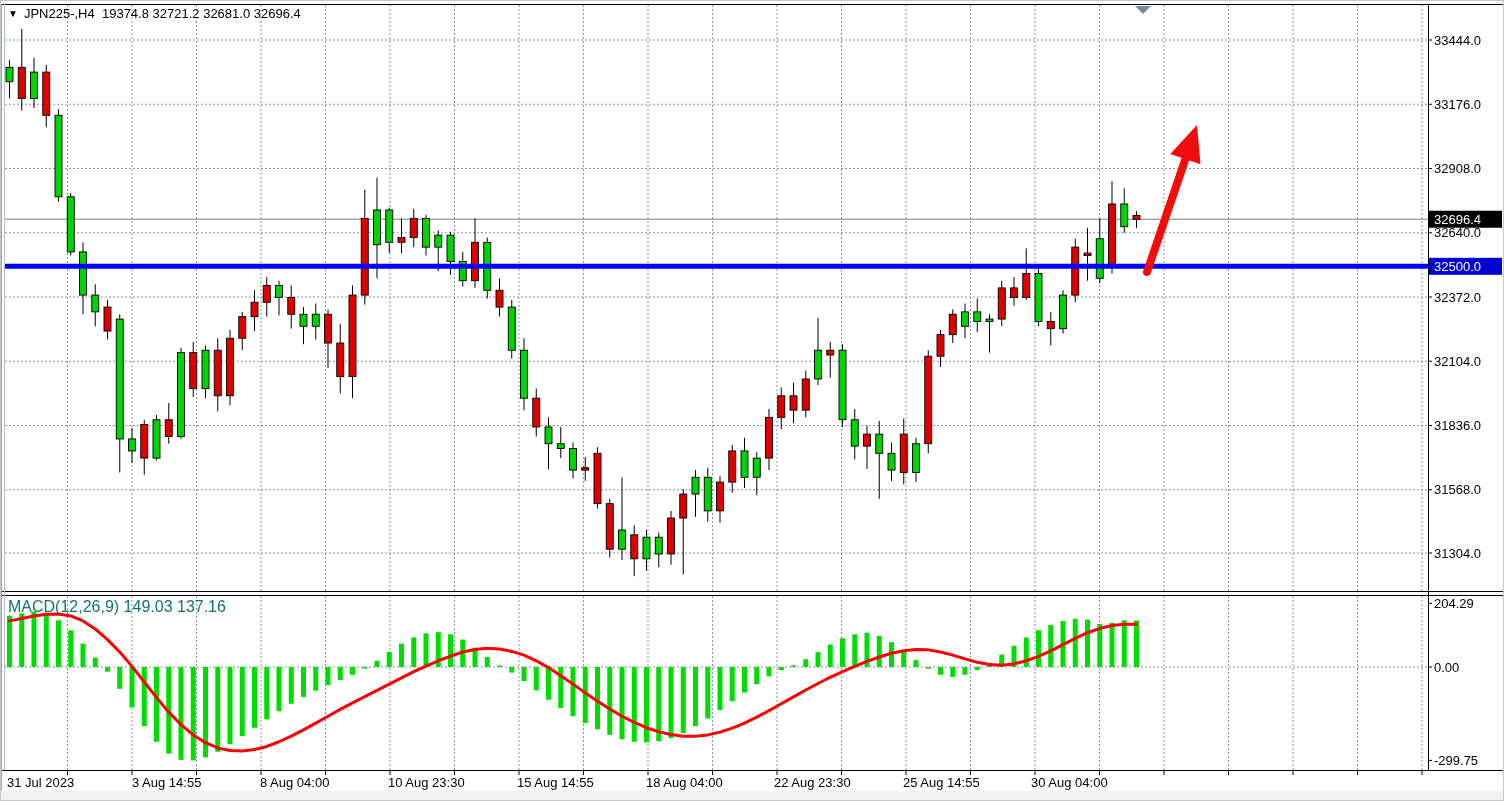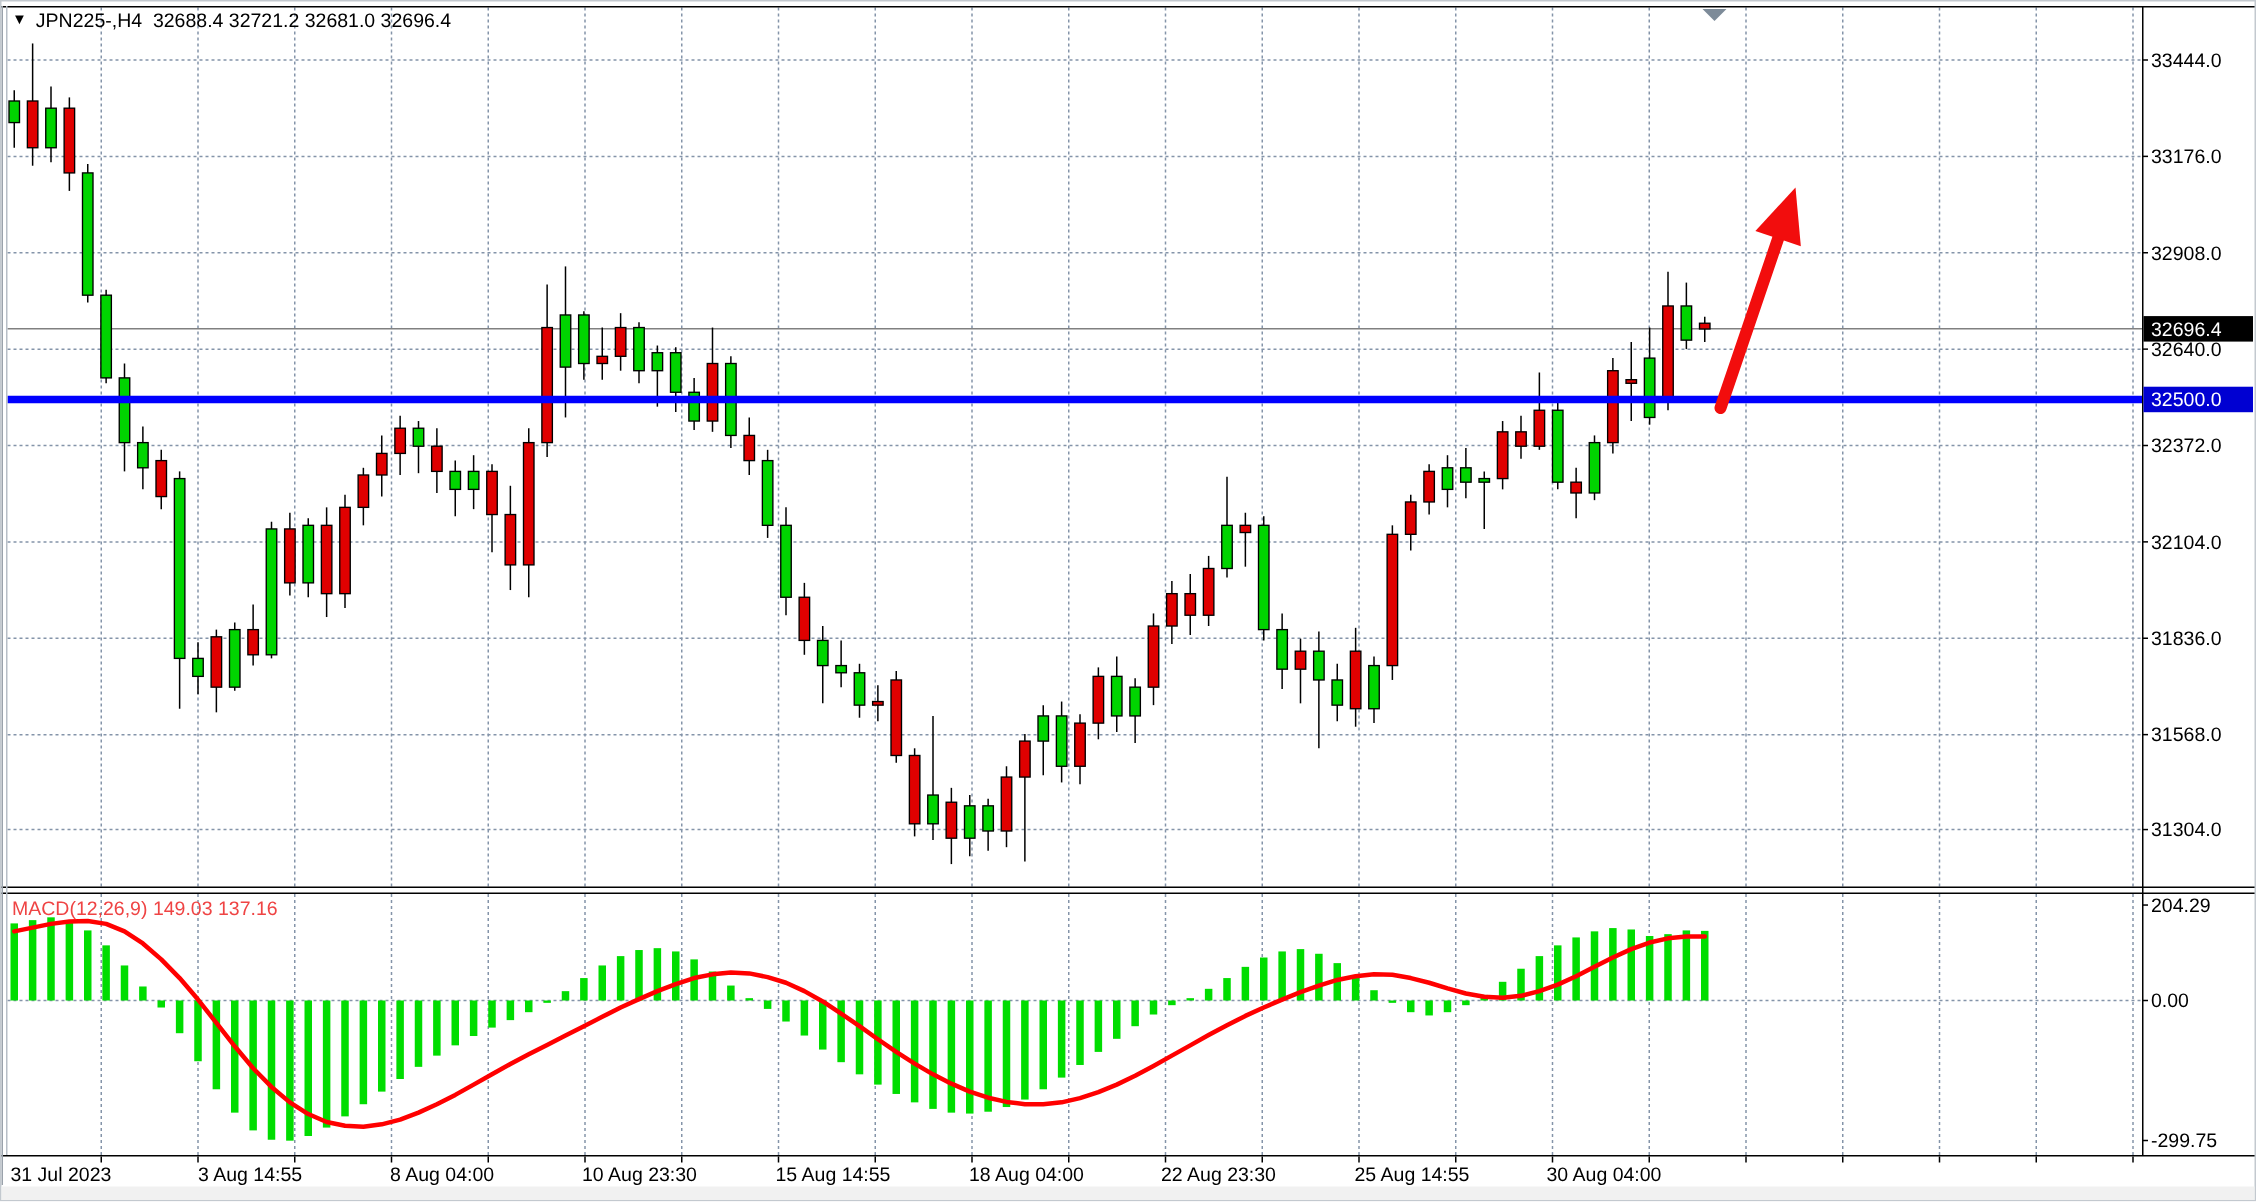--- a/index.html
+++ b/index.html
@@ -1,20 +1,20 @@
 <!DOCTYPE html>
 <html><head>
 <meta charset="utf-8">
 <style>
   html,body{margin:0;padding:0;background:#ffffff;width:1504px;height:801px;overflow:hidden;}
   .wrap{position:relative;width:1504px;height:801px;font-family:"Liberation Sans",sans-serif;background:#fff;}
   #chart-svg{position:absolute;left:0;top:0;}
   .title-overlay{position:absolute;left:8px;top:6px;font-size:13px;color:#000;display:flex;align-items:center;gap:6px;white-space:pre;}
   .title-overlay .tri{font-size:10px;line-height:1;cursor:pointer;}
-  .macd-overlay{position:absolute;left:8px;top:598px;font-size:13px;color:#ef4444;white-space:pre;}
+  .macd-overlay{position:absolute;left:8px;top:598px;font-size:16px;color:#0f766e;white-space:pre;}
 </style>
 </head>
 <body>
 
 <div class="wrap">
   <svg id="chart-svg" width="1504" height="801">
       <rect x="0" y="0" width="1504" height="801" fill="#ffffff"></rect>
       <g stroke="#8494a9" stroke-width="1" stroke-dasharray="2,2">
         <line x1="5" y1="40" x2="1428" y2="40"></line>
         <line x1="5" y1="104.25" x2="1428" y2="104.25"></line>
@@ -622,15 +622,15 @@
       <g>
         <rect x="1429" y="257.8134328358209" width="73" height="17" fill="#0000d2"></rect>
         <text x="1434" y="270.8134328358209" fill="#ffffff" font-size="13" font-family="&quot;Liberation Sans&quot;,sans-serif">32500.0</text>
       </g>
       <g>
         <line x1="1147" y1="272" x2="1187.9834906538204" y2="151.5085374777684" stroke="#f20d0d" stroke-width="8" stroke-linecap="round"></line>
         <polygon points="1197,125 1200.5550808279222,164.23469638351926 1170.2596094247583,153.93011427359957" fill="#f20d0d"></polygon>
       </g>
       <polygon points="1135,6 1151,6 1143,14" fill="#7d8b99"></polygon>
     </svg>
-  <div class="title-overlay"><span class="tri">▼</span><span>JPN225-,H4  32688.4 32721.2 32681.0 32696.4</span></div>
+  <div class="title-overlay"><span class="tri">▼</span><span>JPN225-,H4  19374.8 32721.2 32681.0 32696.4</span></div>
   <div class="macd-overlay">MACD(12,26,9) 149.03 137.16</div>
 </div>
 
 </body></html>

